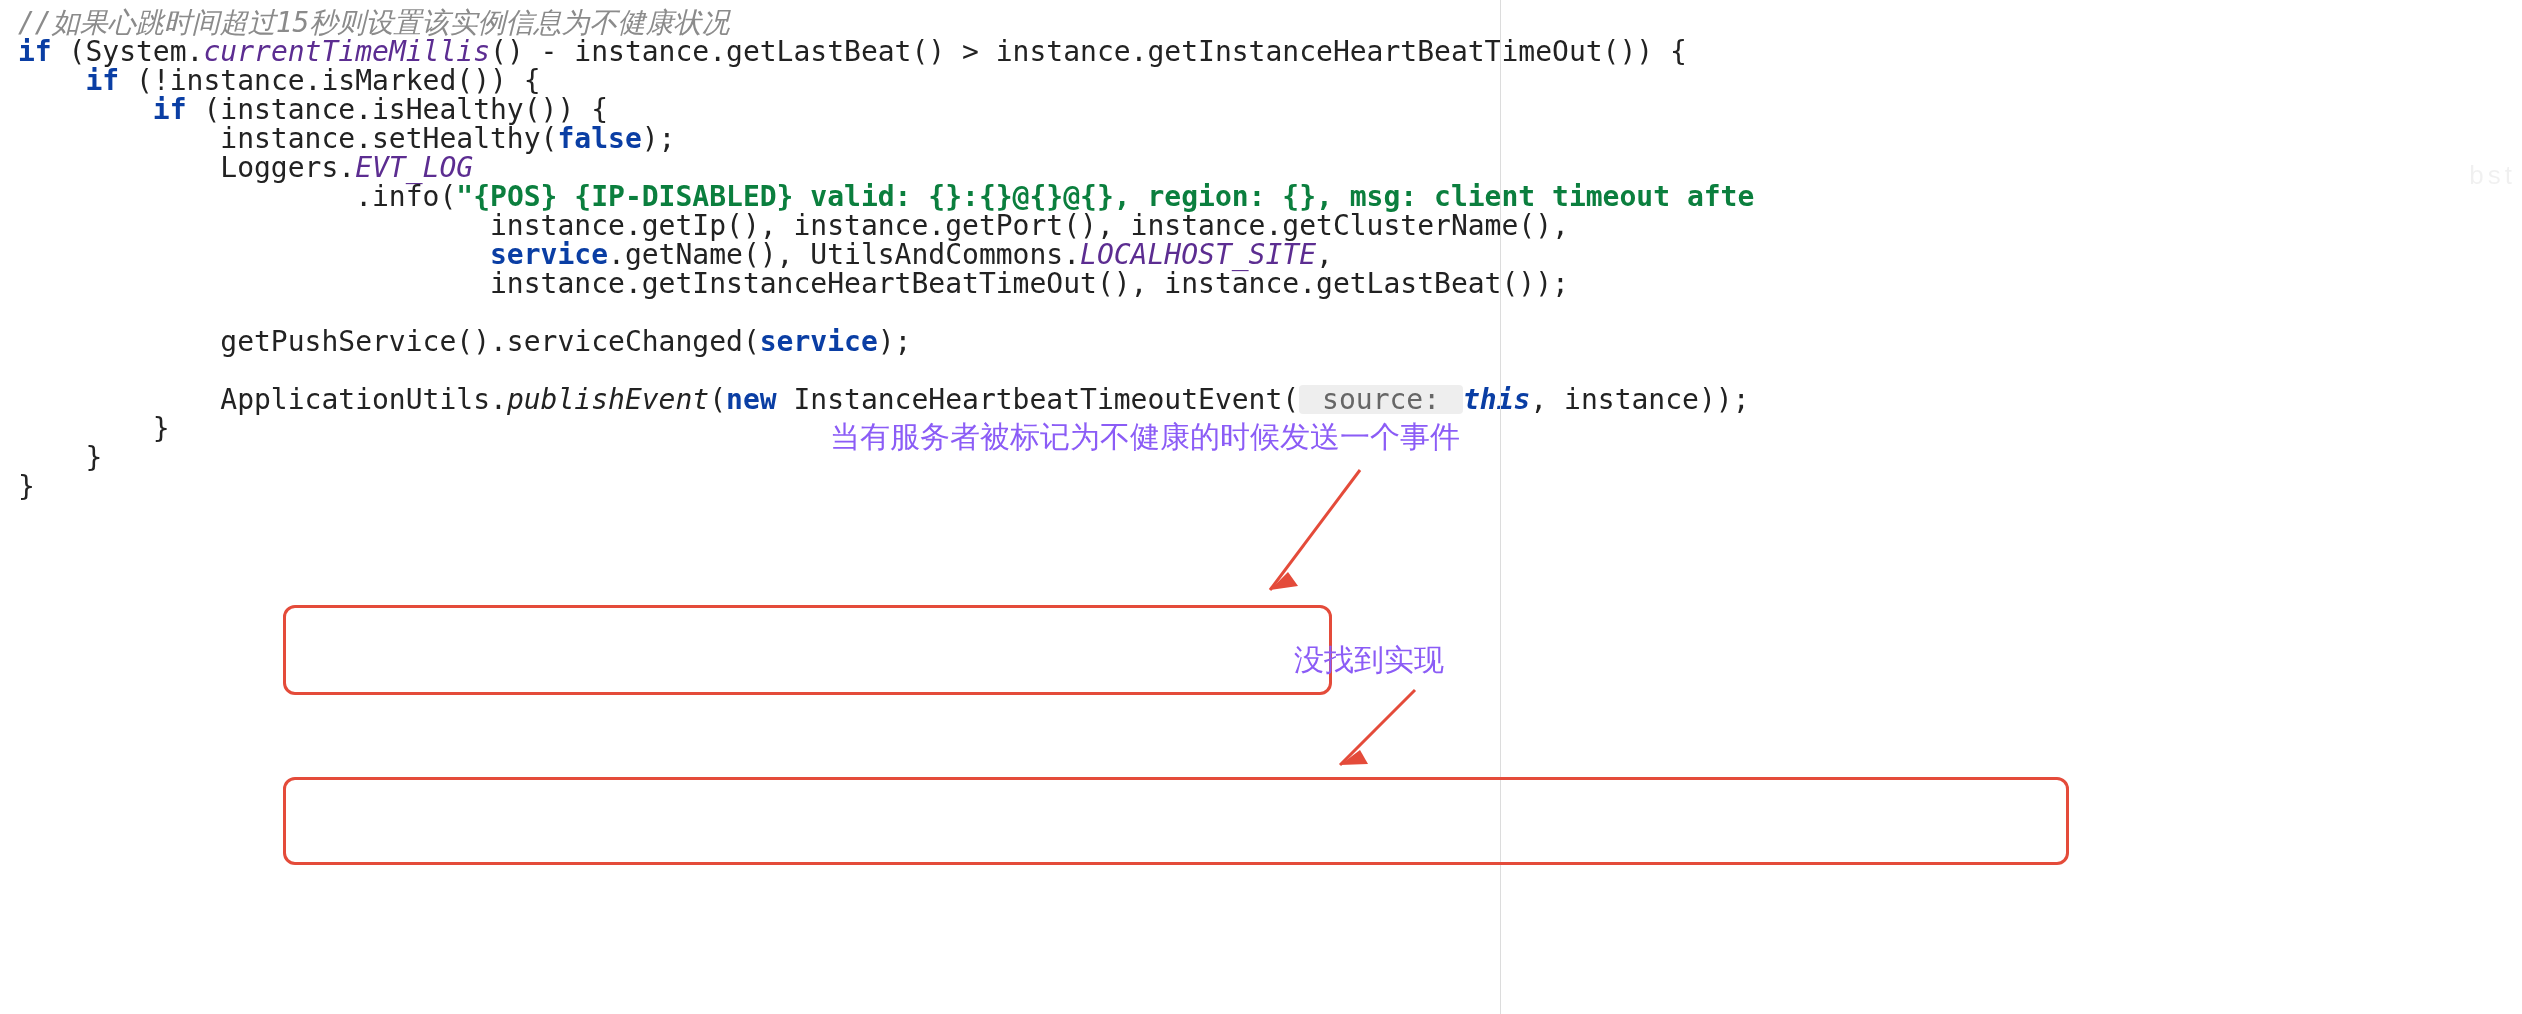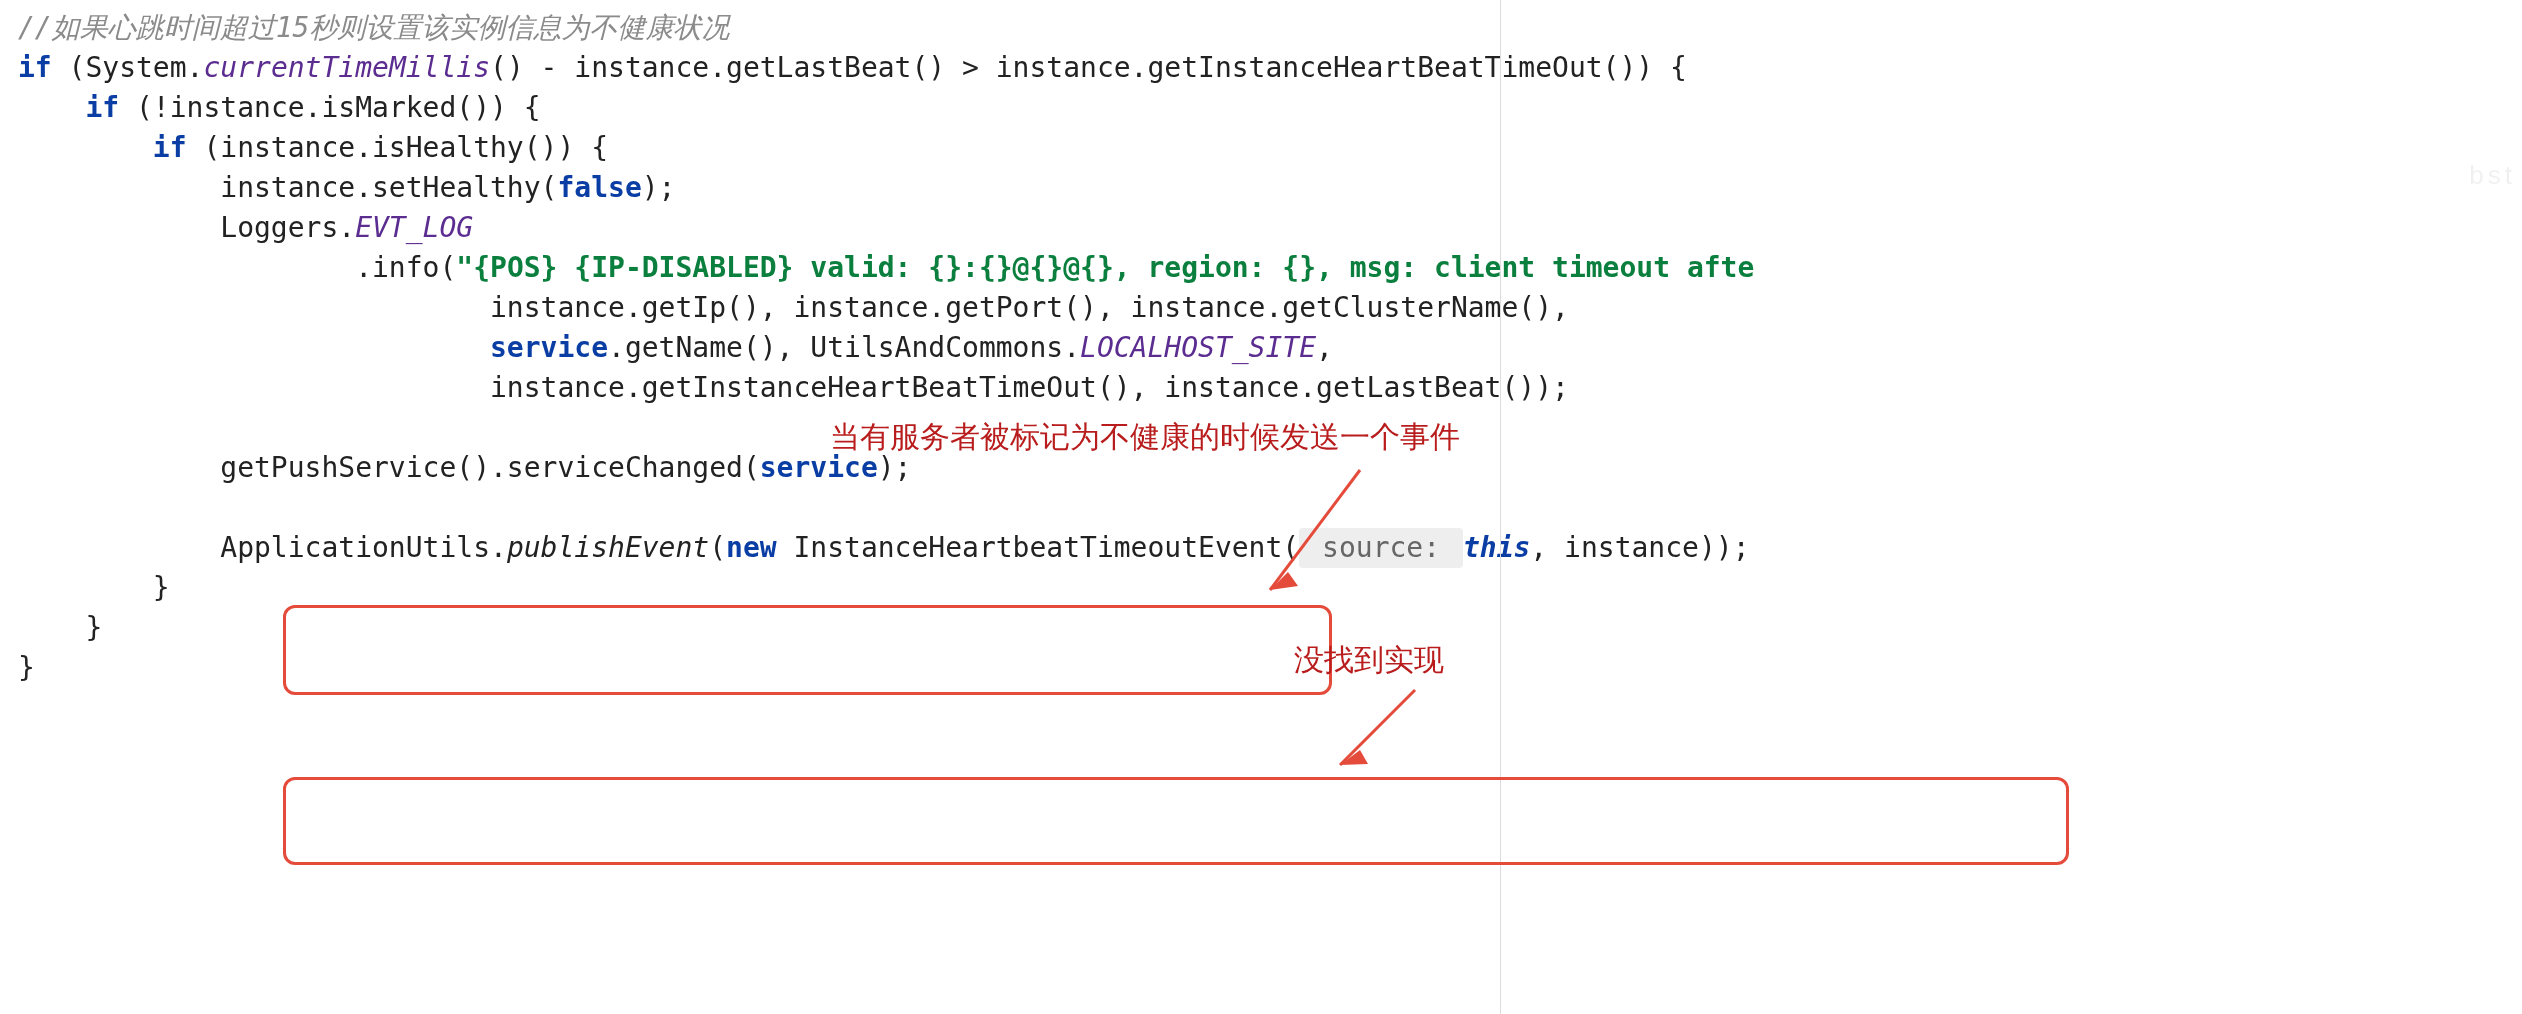--- a/index.html
+++ b/index.html
@@ -8,21 +8,21 @@
     background: #ffffff;
     width: 2522px;
     height: 1014px;
     overflow: hidden;
   }
   pre.code {
     margin: 0;
     padding: 8px 0 0 18px;
     font-family: "Menlo", "Consolas", "DejaVu Sans Mono", monospace;
     font-size: 28px;
-    line-height: 40px;
+    line-height: 29px;
     white-space: pre;
     color: #222;
   }
   .cm { color: #8b8b8b; font-style: italic; }   
   .kw { color: #0a3ea4; font-weight: bold; }    
   .ki { color: #0a3ea4; font-weight: bold; font-style: italic; } 
   .si { color: #5c2d91; font-style: italic; }   
   .mi { color: #222; font-style: italic; }      
   .st { color: #0b7f3e; font-weight: bold; }    
   .pl { color: #222; }
@@ -36,21 +36,21 @@
   }
   .callout {
     position: absolute;
     border: 3px solid #e44b3a;
     border-radius: 12px;
     pointer-events: none;
     box-sizing: border-box;
   }
   .annot {
     position: absolute;
-    color: #b91c1c;
+    color: #8b5cf6;
     font-family: "PingFang SC", "Microsoft YaHei", sans-serif;
     font-size: 30px;
     white-space: nowrap;
   }
   .arrow { position: absolute; overflow: visible; pointer-events: none; }
   .arrow line { stroke: #e44b3a; stroke-width: 3; }
   .arrow polygon { fill: #e44b3a; }
   .vrule {
     position: absolute;
     top: 0;

